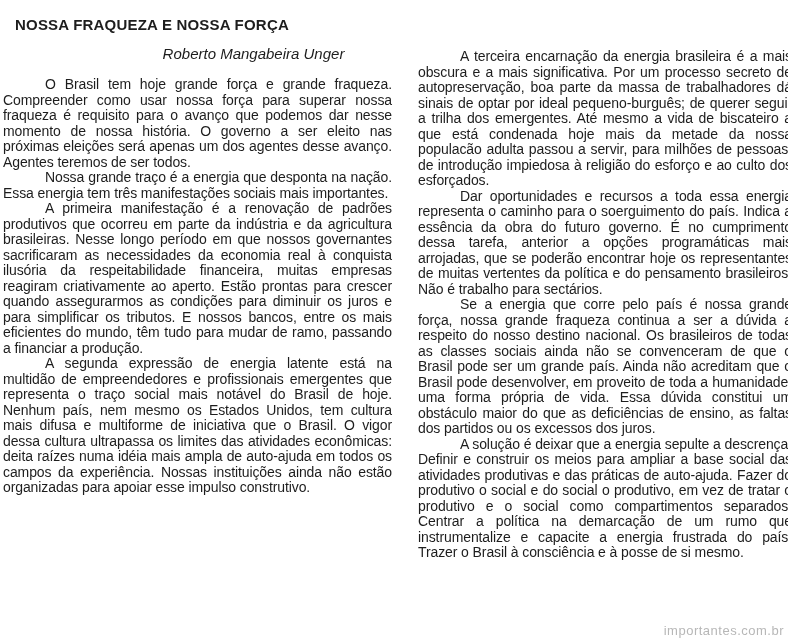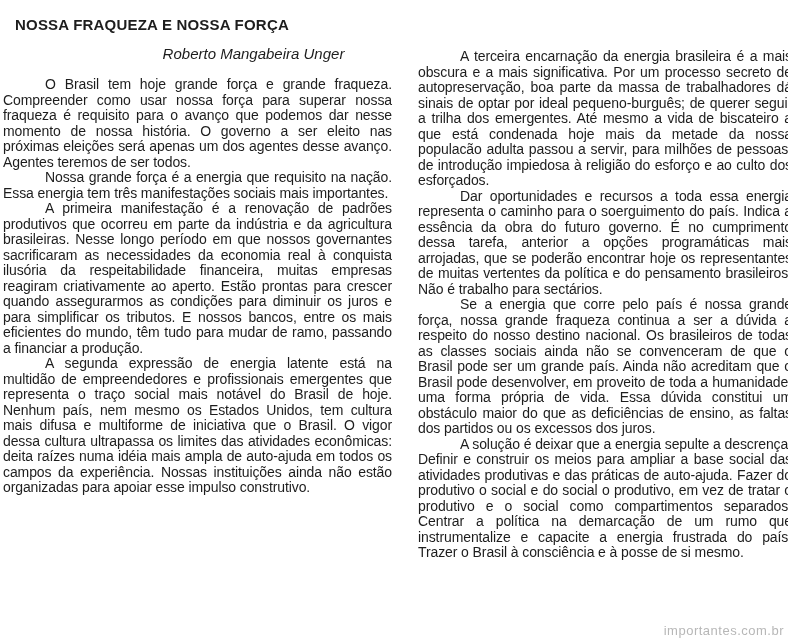--- a/index.html
+++ b/index.html
@@ -68,21 +68,21 @@
 </head>
 <body>
 
 <div class="page">
   <div class="columns">
 
     <div class="col-left">
       <h1 class="title">NOSSA FRAQUEZA E NOSSA FORÇA</h1>
       <div class="byline">Roberto Mangabeira Unger</div>
       <p class="para">O Brasil tem hoje grande força e grande fraqueza. Compreender como usar nossa força para superar nossa fraqueza é requisito para o avanço que podemos dar nesse momento de nossa história. O governo a ser eleito nas próximas eleições será apenas um dos agentes desse avanço. Agentes teremos de ser todos.</p>
-      <p class="para">Nossa grande força é a energia que requisito na nação. Essa energia tem três manifestações sociais mais importantes.</p>
+      <p class="para">Nossa grande traço é a energia que desponta na nação. Essa energia tem três manifestações sociais mais importantes.</p>
       <p class="para">A primeira manifestação é a renovação de padrões produtivos que ocorreu em parte da indústria e da agricultura brasileiras. Nesse longo período em que nossos governantes sacrificaram as necessidades da economia real à conquista ilusória da respeitabilidade financeira, muitas empresas reagiram criativamente ao aperto. Estão prontas para crescer quando assegurarmos as condições para diminuir os juros e para simplificar os tributos. E nossos bancos, entre os mais eficientes do mundo, têm tudo para mudar de ramo, passando a financiar a produção.</p>
       <p class="para">A segunda expressão de energia latente está na multidão de empreendedores e profissionais emergentes que representa o traço social mais notável do Brasil de hoje. Nenhum país, nem mesmo os Estados Unidos, tem cultura mais difusa e multiforme de iniciativa que o Brasil. O vigor dessa cultura ultrapassa os limites das atividades econômicas: deita raízes numa idéia mais ampla de auto-ajuda em todos os campos da experiência. Nossas instituições ainda não estão organizadas para apoiar esse impulso construtivo.</p>
     </div>
 
     <div class="col-right">
       <p class="para">A terceira encarnação da energia brasileira é a mais obscura e a mais significativa. Por um processo secreto de autopreservação, boa parte da massa de trabalhadores dá sinais de optar por ideal pequeno-burguês; de querer seguir a trilha dos emergentes. Até mesmo a vida de biscateiro a que está condenada hoje mais da metade da nossa populacão adulta passou a servir, para milhões de pessoas, de introdução impiedosa à religião do esforço e ao culto dos esforçados.</p>
       <p class="para">Dar oportunidades e recursos a toda essa energia representa o caminho para o soerguimento do país. Indica a essência da obra do futuro governo. É no cumprimento dessa tarefa, anterior a opções programáticas mais arrojadas, que se poderão encontrar hoje os representantes de muitas vertentes da política e do pensamento brasileiros. Não é trabalho para sectários.</p>
       <p class="para">Se a energia que corre pelo país é nossa grande força, nossa grande fraqueza continua a ser a dúvida a respeito do nosso destino nacional. Os brasileiros de todas as classes sociais ainda não se convenceram de que o Brasil pode ser um grande país. Ainda não acreditam que o Brasil pode desenvolver, em proveito de toda a humanidade, uma forma própria de vida. Essa dúvida constitui um obstáculo maior do que as deficiências de ensino, as faltas dos partidos ou os excessos dos juros.</p>
       <p class="para">A solução é deixar que a energia sepulte a descrença. Definir e construir os meios para ampliar a base social das atividades produtivas e das práticas de auto-ajuda. Fazer do produtivo o social e do social o produtivo, em vez de tratar o produtivo e o social como compartimentos separados. Centrar a política na demarcação de um rumo que instrumentalize e capacite a energia frustrada do país. Trazer o Brasil à consciência e à posse de si mesmo.</p>
     </div>

